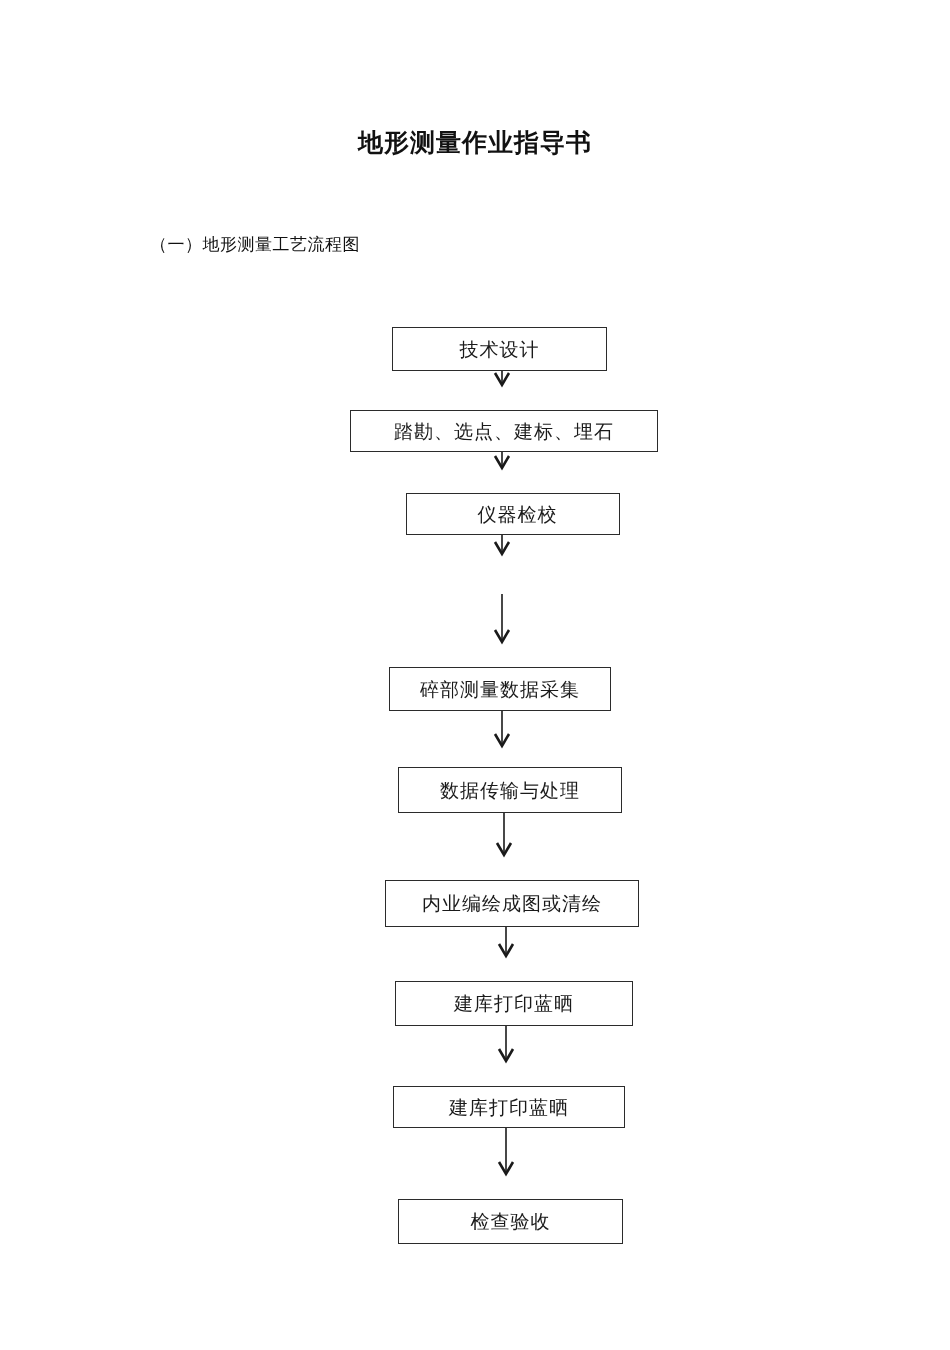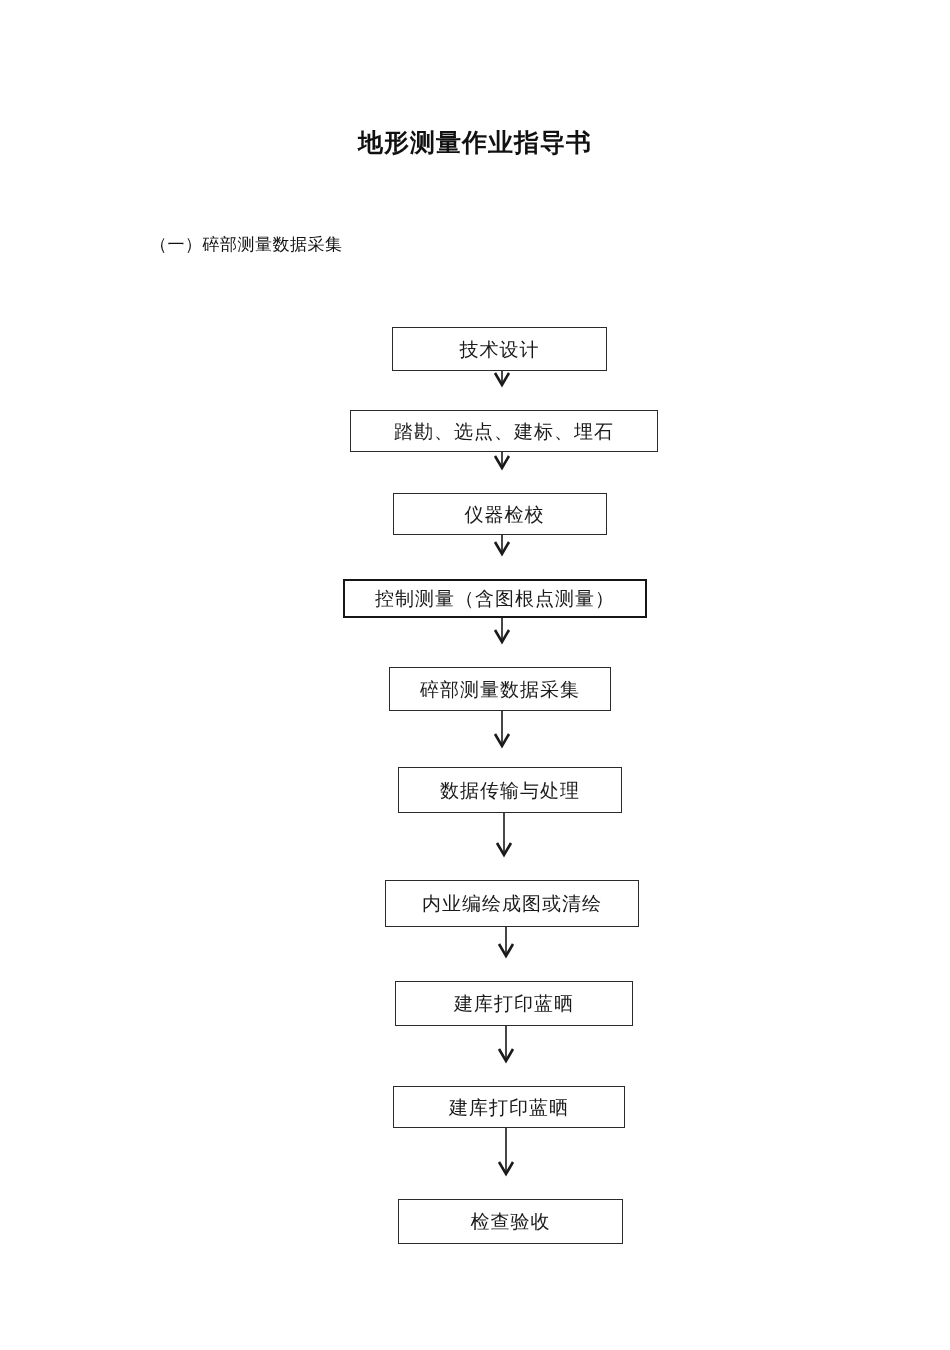--- a/index.html
+++ b/index.html
@@ -82,21 +82,21 @@
     overflow: visible;
   }
 </style>
 </head>
 <body>
 
 <div class="page">
 
   <div class="doc-title">地形测量作业指导书</div>
 
-  <div class="section-heading">（一）碎部测量数据采集</div>
+  <div class="section-heading">（一）地形测量工艺流程图</div>
 
   <div class="flowchart" id="flowchart-root">
       <svg class="connector" width="18" height="39" style="left: 493px; top: 347px; position: absolute;">
         <line x1="9" y1="0" x2="9" y2="38" stroke="#1a1a1a" stroke-width="1.6"></line>
         <path d="M 2 26 L 9 38 L 16 26" fill="none" stroke="#1a1a1a" stroke-width="2.6" stroke-linecap="butt" stroke-linejoin="miter"></path>
       </svg>
       <svg class="connector" width="18" height="41" style="left: 493px; top: 428px; position: absolute;">
         <line x1="9" y1="0" x2="9" y2="40" stroke="#1a1a1a" stroke-width="1.6"></line>
         <path d="M 2 28 L 9 40 L 16 28" fill="none" stroke="#1a1a1a" stroke-width="2.6" stroke-linecap="butt" stroke-linejoin="miter"></path>
       </svg>
@@ -127,25 +127,22 @@
       <svg class="connector" width="18" height="71" style="left: 497px; top: 1104px; position: absolute;">
         <line x1="9" y1="0" x2="9" y2="70" stroke="#1a1a1a" stroke-width="1.6"></line>
         <path d="M 2 58 L 9 70 L 16 58" fill="none" stroke="#1a1a1a" stroke-width="2.6" stroke-linecap="butt" stroke-linejoin="miter"></path>
       </svg>
       <div class="flow-node" style="left: 392px; top: 303px; width: 215px; height: 44px;">
         <span class="node-label">技术设计</span>
       </div>
       <div class="flow-node" style="left: 350px; top: 386px; width: 308px; height: 42px;">
         <span class="node-label">踏勘、选点、建标、埋石</span>
       </div>
-      <div class="flow-node" style="left: 393px; top: 469px; width: 214px; height: 42px; padding-left: 9px;">
+      <div class="flow-node" style="left: 406px; top: 469px; width: 214px; height: 42px; padding-left: 9px;">
         <span class="node-label">仪器检校</span>
-      </div>
-      <div class="flow-node thick" style="left: 343px; top: 555px; width: 304px; height: 39px;">
-        <span class="node-label">控制测量（含图根点测量）</span>
       </div>
       <div class="flow-node" style="left: 389px; top: 643px; width: 222px; height: 44px;">
         <span class="node-label">碎部测量数据采集</span>
       </div>
       <div class="flow-node" style="left: 398px; top: 743px; width: 224px; height: 46px;">
         <span class="node-label">数据传输与处理</span>
       </div>
       <div class="flow-node" style="left: 385px; top: 856px; width: 254px; height: 47px;">
         <span class="node-label">内业编绘成图或清绘</span>
       </div>

